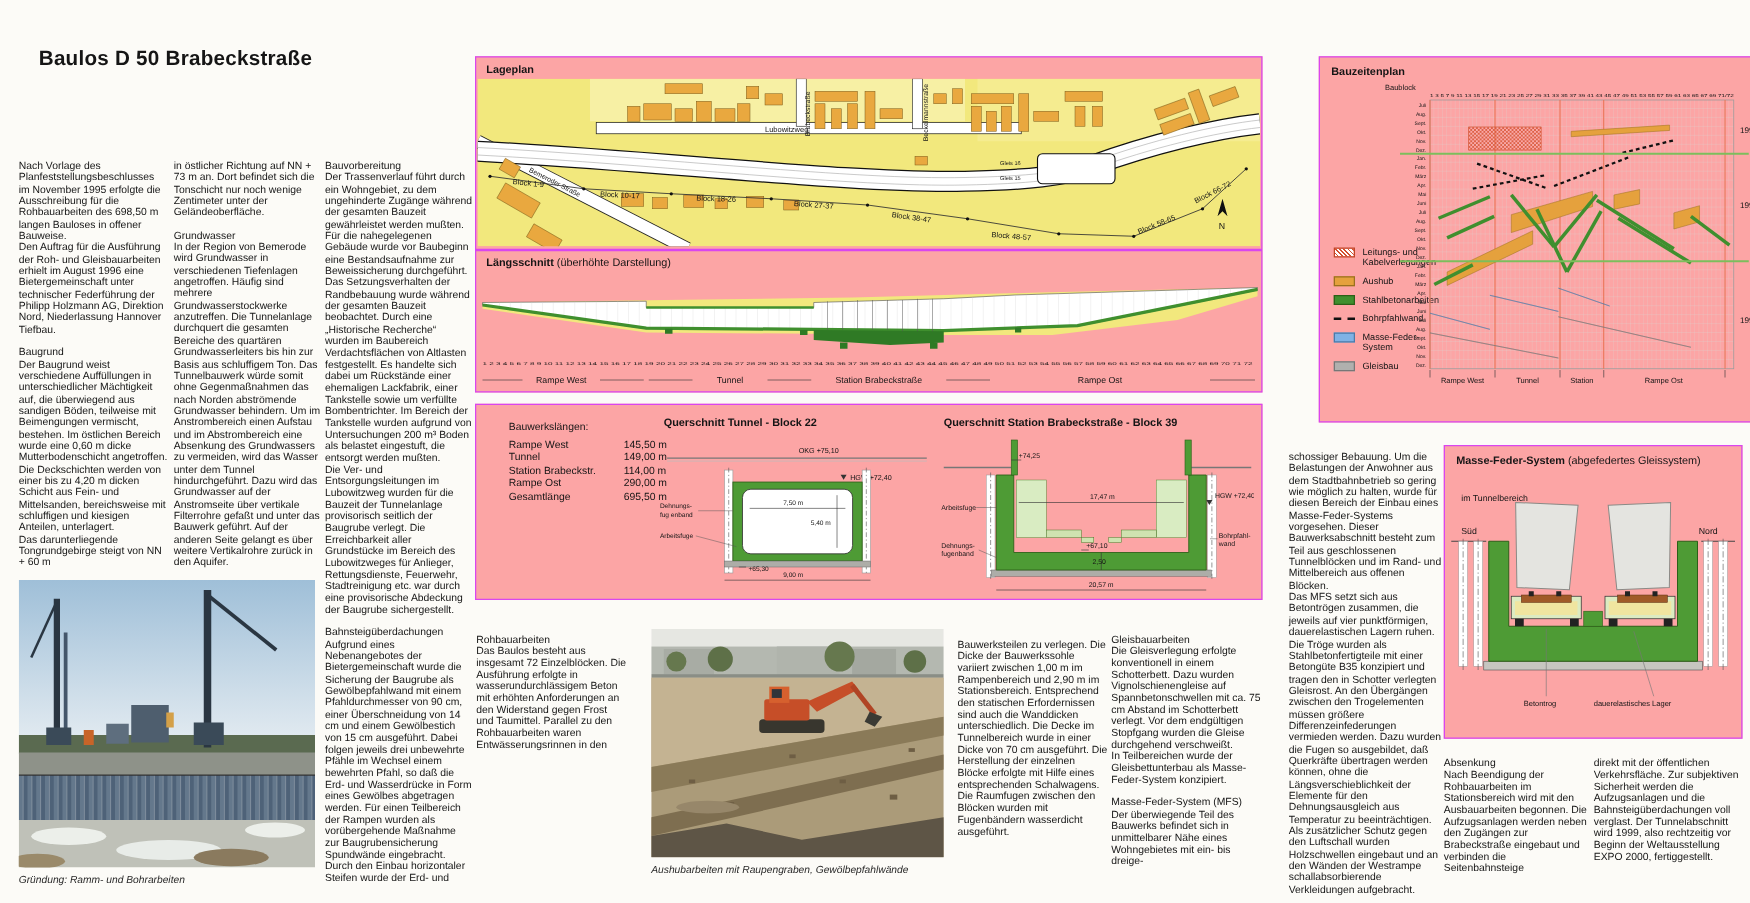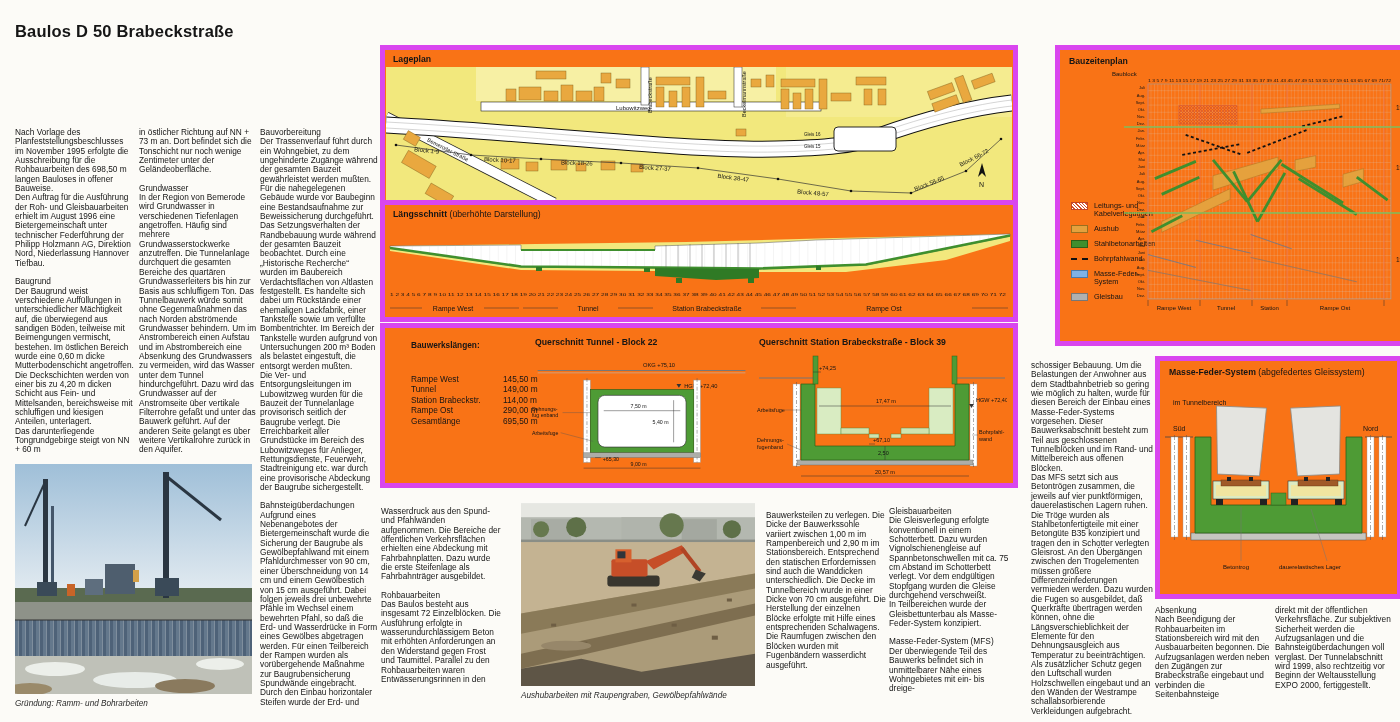--- a/index.html
+++ b/index.html
@@ -1,29 +1,29 @@
 <!DOCTYPE html>
 <html><head>
 <meta charset="utf-8">
 <style>
   html,body{margin:0;padding:0}
   body{width:1400px;height:722px;position:relative;background:#FCFBF7;
        font-family:"Liberation Sans",sans-serif;color:#151515;overflow:hidden}
-  .page-title{position:absolute;left:15px;top:22px;font-size:16.5px;font-weight:bold;margin:0;letter-spacing:.2px}
+  .page-title{position:absolute;left:15px;top:22px;font-size:16.5px;font-weight:bold;margin:16px;letter-spacing:.2px}
   .col{position:absolute;font-size:8.3px;line-height:9.35px}
   .col p{margin:0 0 9px;white-space:pre-line}
   .col h3{font-size:8.3px;line-height:9.35px;margin:0;font-weight:normal}
-  .gbox{position:absolute;border:5px solid #d946ef;background:#f97316}
+  .gbox{position:absolute;border:1px solid #d946ef;background:#fca5a5}
   .gtitle{position:absolute;font-size:8.7px;font-weight:bold;white-space:nowrap}
   .gsub{font-weight:normal}
   .caption{position:absolute;font-size:8.2px;font-style:italic;color:#2a2a2a;white-space:nowrap}
   figure{margin:0;position:absolute}
   
   .bwtab{position:absolute;left:26px;top:12px;font-size:8.3px;line-height:10.6px}
-  .bwtitle{font-weight:bold;margin-bottom:23px}
+  .bwtitle{font-weight:normal;margin-bottom:3px}
   .bwrow span.l{display:inline-block;width:92px}
   
   .leg{position:absolute;left:11px;top:152px;font-size:7.3px;line-height:8.4px}
   .legitem{display:flex;align-items:flex-start;margin-bottom:6.5px}
   .legitem .lab{width:66px}
   .sw{width:17px;height:8px;margin-right:6px;flex:0 0 auto;border:.5px solid #777;box-sizing:border-box}
   .sw-hatch{background:repeating-linear-gradient(45deg,#fff 0 1.4px,#D4502E 1.4px 2.4px);border-color:#C24426}
   .sw-aushub{background:#E5A13D;border-color:#9a7020}
   .sw-beton{background:#3F8F2E;border-color:#2c6018}
   .sw-bohr{background:none;border:none;height:0;border-top:2.6px dashed #111;margin-top:3px}
@@ -54,21 +54,20 @@
   <div class="col" style="left:260px;top:128px;width:118px">
     <h3>Bauvorbereitung</h3>
     <p>Der Trassenverlauf führt durch ein Wohngebiet, zu dem ungehinderte Zugänge während der gesamten Bauzeit gewährleistet werden mußten.
 Für die nahegelegenen Gebäude wurde vor Baubeginn eine Bestandsaufnahme zur Beweissicherung durchgeführt. Das Setzungsverhalten der Randbebauung wurde während der gesamten Bauzeit beobachtet. Durch eine „Historische Recherche“ wurden im Baubereich Verdachtsflächen von Altlasten festgestellt. Es handelte sich dabei um Rückstände einer ehemaligen Lackfabrik, einer Tankstelle sowie um verfüllte Bombentrichter. Im Bereich der Tankstelle wurden aufgrund von Untersuchungen 200 m³ Boden als belastet eingestuft, die entsorgt werden mußten.
 Die Ver- und Entsorgungsleitungen im Lubowitzweg wurden für die Bauzeit der Tunnelanlage provisorisch seitlich der Baugrube verlegt. Die Erreichbarkeit aller Grundstücke im Bereich des Lubowitzweges für Anlieger, Rettungsdienste, Feuerwehr, Stadtreinigung etc. war durch eine provisorische Abdeckung der Baugrube sichergestellt.</p>
     <h3>Bahnsteigüberdachungen</h3>
     <p>Aufgrund eines Nebenangebotes der Bietergemeinschaft wurde die Sicherung der Baugrube als Gewölbepfahlwand mit einem Pfahldurchmesser von 90 cm, einer Überschneidung von 14 cm und einem Gewölbestich von 15 cm ausgeführt. Dabei folgen jeweils drei unbewehrte Pfähle im Wechsel einem bewehrten Pfahl, so daß die Erd- und Wasserdrücke in Form eines Gewölbes abgetragen werden. Für einen Teilbereich der Rampen wurden als vorübergehende Maßnahme zur Baugrubensicherung Spundwände eingebracht.
 Durch den Einbau horizontaler Steifen wurde der Erd- und</p>
   </div>
   <div class="col" style="left:381px;top:507px;width:120px">
-    <p>Wasserdruck aus den Spund- und Pfahlwänden aufgenommen. Die Bereiche der öffentlichen Verkehrsflächen erhielten eine Abdeckung mit Fahrbahnplatten. Dazu wurde die erste Steifenlage als Fahrbahnträger ausgebildet.</p>
     <h3>Rohbauarbeiten</h3>
     <p>Das Baulos besteht aus insgesamt 72 Einzelblöcken. Die Ausführung erfolgte in wasserundurchlässigem Beton mit erhöhten Anforderungen an den Widerstand gegen Frost und Taumittel. Parallel zu den Rohbauarbeiten waren Entwässerungsrinnen in den</p>
   </div>
   <div class="col" style="left:766px;top:511px;width:120px">
     <p>Bauwerksteilen zu verlegen. Die Dicke der Bauwerkssohle variiert zwischen 1,00 m im Rampenbereich und 2,90 m im Stationsbereich. Entsprechend den statischen Erfordernissen sind auch die Wanddicken unterschiedlich. Die Decke im Tunnelbereich wurde in einer Dicke von 70 cm ausgeführt. Die Herstellung der einzelnen Blöcke erfolgte mit Hilfe eines entsprechenden Schalwagens. Die Raumfugen zwischen den Blöcken wurden mit Fugenbändern wasserdicht ausgeführt.</p>
   </div>
   <div class="col" style="left:889px;top:507px;width:120px">
     <h3>Gleisbauarbeiten</h3>
     <p>Die Gleisverlegung erfolgte konventionell in einem Schotterbett. Dazu wurden Vignolschienengleise auf Spannbetonschwellen mit ca. 75 cm Abstand im Schotterbett verlegt. Vor dem endgültigen Stopfgang wurden die Gleise durchgehend verschweißt.
 In Teilbereichen wurde der Gleisbettunterbau als Masse-Feder-System konzipiert.</p>

